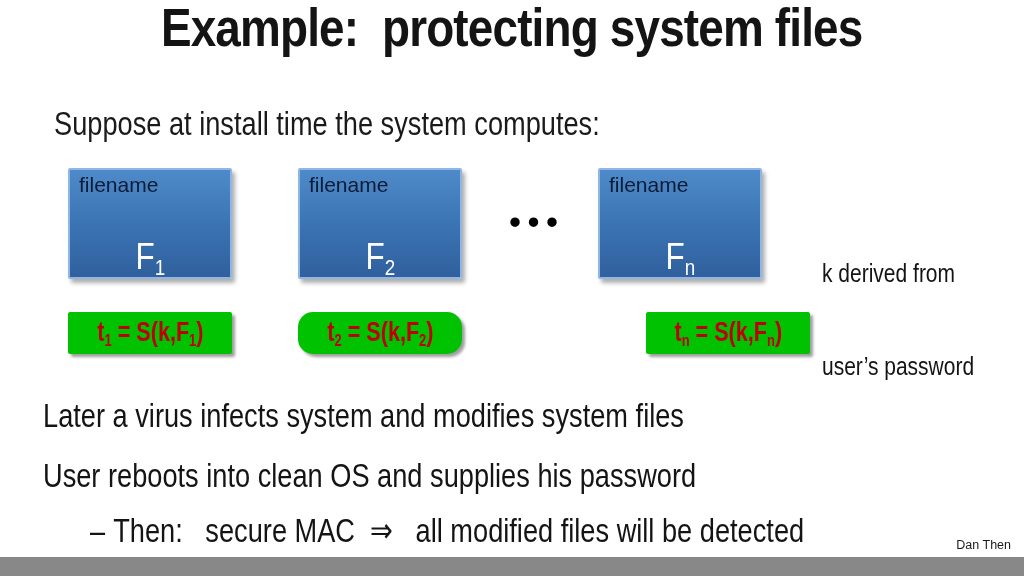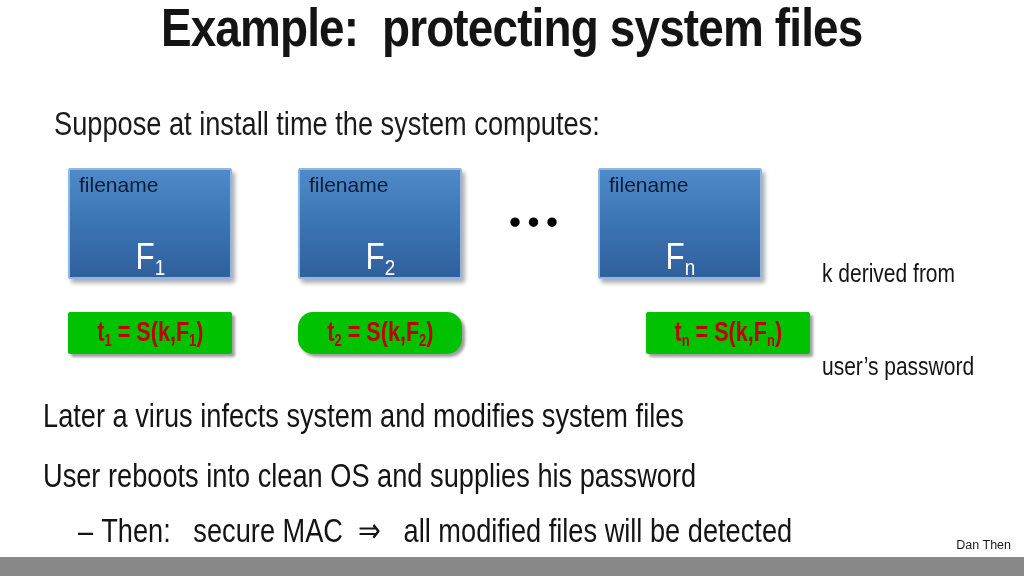--- a/index.html
+++ b/index.html
@@ -46,21 +46,21 @@
     box-shadow:3px 3px 3px rgba(0,0,0,0.38);
     display:flex; align-items:center; justify-content:center;
   }
   .tbox-1 { left:68px; } .tbox-2 { left:298px;border-radius:15px; } .tbox-n { left:598px;margin-left:48px; }
   .ttext { font-size:27px; font-weight:bold; color:var(--tag_text_red,#c00000);
            transform:scaleX(0.8); transform-origin:center center; white-space:pre; }
 
   .bodyline { position:absolute; font-size:34px; color:#141414; }
   .line-virus  { left:43px; top:396px; }
   .line-reboot { left:43px; top:456px; }
-  .line-then   { left:78px; top:510px; }
+  .line-then   { left:90px; top:510px; }
   .then-bullet { margin-right:10px; }
 
   .credit { position:absolute; right:13px; bottom:5px; font-size:12.5px; color:#1a1a1a; }
 </style>
 </head>
 <body>
 
 <div class="slide">
 
   <div class="title">

